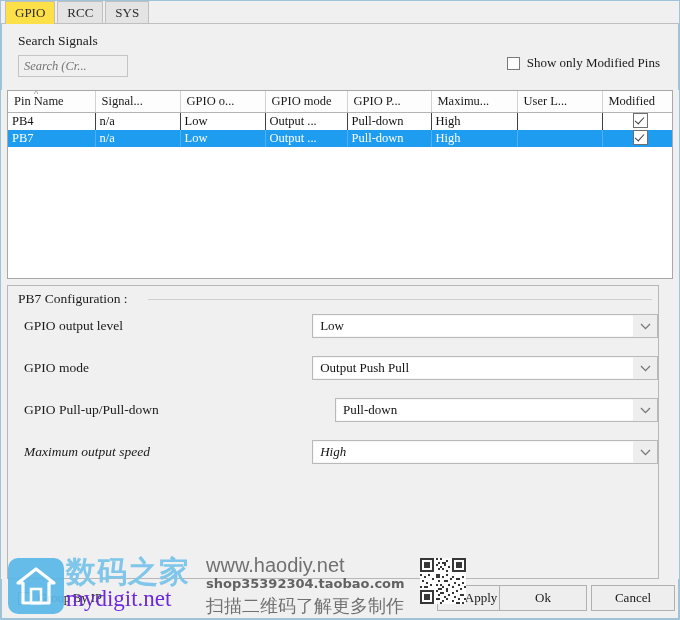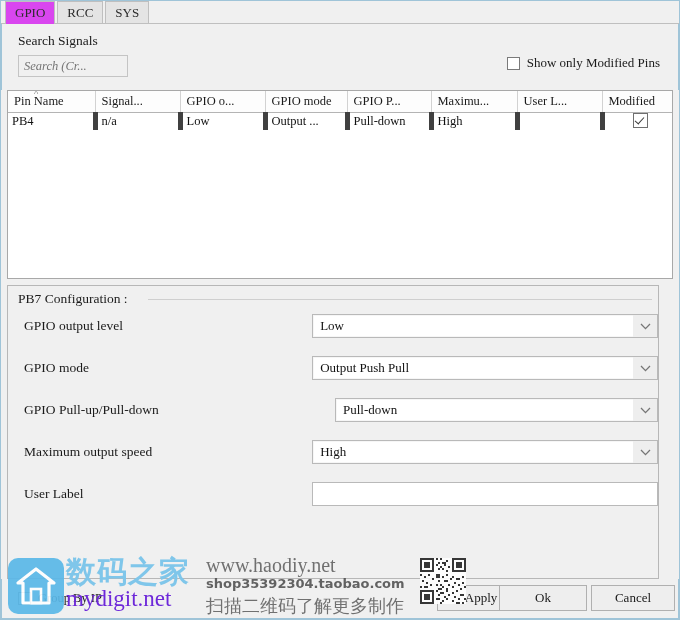--- a/index.html
+++ b/index.html
@@ -58,21 +58,21 @@
     color:#2b2b2b;
     background:#e4e4e4;
     border:1px solid #bfbfbf;
     border-bottom:none;
     margin-right:2px;
     box-sizing:border-box;
     cursor:pointer;
     font-family:"Liberation Serif",serif;
   }
   .tab.active{
-    background:#d946ef;
+    background:#fde047;
     position:relative;
     margin-bottom:-1px;
     height:23px;line-height:21px;
   }
   
   .searchband{
     flex:0 0 66px;
     background:#f0f0f0;
     position:relative;
     border-left:1px solid #9fc4d8;
@@ -140,21 +140,21 @@
     overflow:hidden;
   }
   table.pins th.sorted .sortmark{
     position:absolute;left:26px;top:-3px;
     font-size:9px;color:#555;
   }
   table.pins td{
     height:16px;
     font-size:12.5px;
     padding:0 0 0 4px;
-    border-right:5px solid #404040;
+    border-right:1px solid #404040;
     white-space:nowrap;overflow:hidden;
     box-sizing:border-box;
   }
   tr.row-sel td{background:#1e9cf0;color:#ffffff;border-right-color:#4fb0f3;}
   tr.row-plain td{background:#ffffff;color:#111;}
   td.modified-cell{text-align:center;padding:0;}
   .checkmark{
     display:inline-block;width:13px;height:13px;
     border:1px solid #6f6f6f;background:#fff;
     position:relative;vertical-align:-2px;
@@ -275,21 +275,21 @@
   }
   .wm-domain{
     position:absolute;left:66px;top:38px;
     font-family:"Liberation Serif",serif;
     font-size:23px;
     color:#6d28d9;
     white-space:nowrap;
   }
   .wm-line1{
     position:absolute;left:206px;top:6px;
-    font-family:Liberation Serif, serif;
+    font-family:Liberation Sans, sans-serif;
     font-size:20px;color:#5a5a5a;
     opacity:.85;white-space:nowrap;
   }
   .wm-line2{
     position:absolute;left:206px;top:28px;
     font-family:"DejaVu Sans",sans-serif;
     font-size:13px;font-weight:bold;color:#4a4a4a;
     opacity:.85;white-space:nowrap;
   }
   .wm-line3{
@@ -358,20 +358,32 @@
           <td>n/a</td>
           <td>Low</td>
           <td>Output ...</td>
           <td>Pull-down</td>
           <td>High</td>
           <td></td>
           <td class="modified-cell">
             <span class="checkmark"></span>
           </td>
         </tr>
+        <tr class="row-sel">
+          <td>PB7</td>
+          <td>n/a</td>
+          <td>Low</td>
+          <td>Output ...</td>
+          <td>Pull-down</td>
+          <td>High</td>
+          <td></td>
+          <td class="modified-cell">
+            <span class="checkmark"></span>
+          </td>
+        </tr>
       </tbody>
     </table>
   </div>
 
   <div class="config">
     <div class="config-title">PB7 Configuration :</div>
     <div class="config-rule"></div>
 
     <div class="frow" style="top:28px;">
       <div class="flabel">GPIO output level</div>
@@ -402,36 +414,32 @@
       <div class="combo">
         <div class="val">Pull-down</div>
         <div class="arrow">
           <svg width="11" height="7" viewBox="0 0 11 7">
               <path d="M1 1 L5.5 5.6 L10 1" fill="none" stroke="#767676" stroke-width="1.3"></path>
             </svg>
         </div>
       </div>
     </div>
 
-    <div class="frow" style="top:154px;">
+    <div class="frow" style="top:154px;font-style:italic;">
       <div class="flabel">Maximum output speed</div>
       <div class="combo">
         <div class="val">High</div>
         <div class="arrow">
           <svg width="11" height="7" viewBox="0 0 11 7">
               <path d="M1 1 L5.5 5.6 L10 1" fill="none" stroke="#767676" stroke-width="1.3"></path>
             </svg>
         </div>
       </div>
     </div>
 
-    <div class="frow" style="top:196px;">
-      <div class="flabel">User Label</div>
-      <input class="textfield" type="text" value="" style="">
-    </div>
   </div>
 
   <div class="footer">
     <div class="group-by">
       <span class="cbx"></span>
       <span class="lbl">Group By IP</span>
     </div>
     <div class="btn" id="btn-apply">Apply</div>
     <div class="btn" id="btn-ok">Ok</div>
     <div class="btn" id="btn-cancel">Cancel</div>

